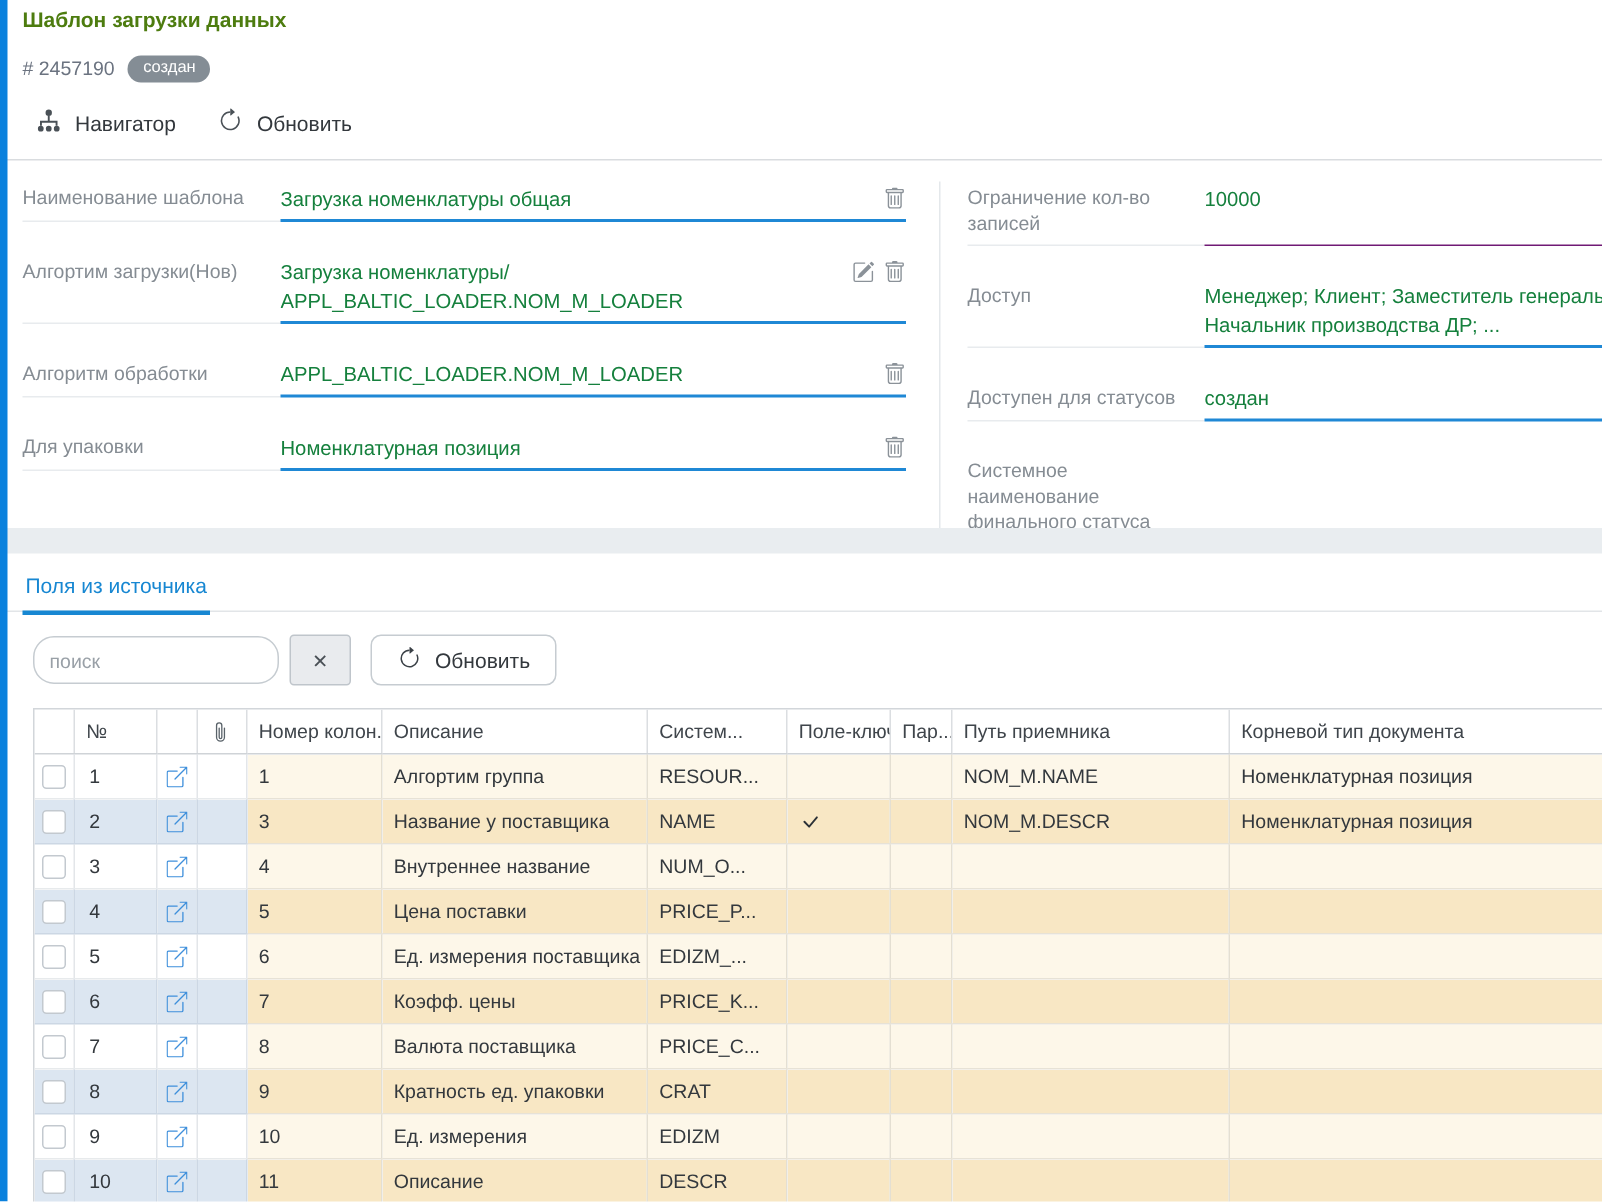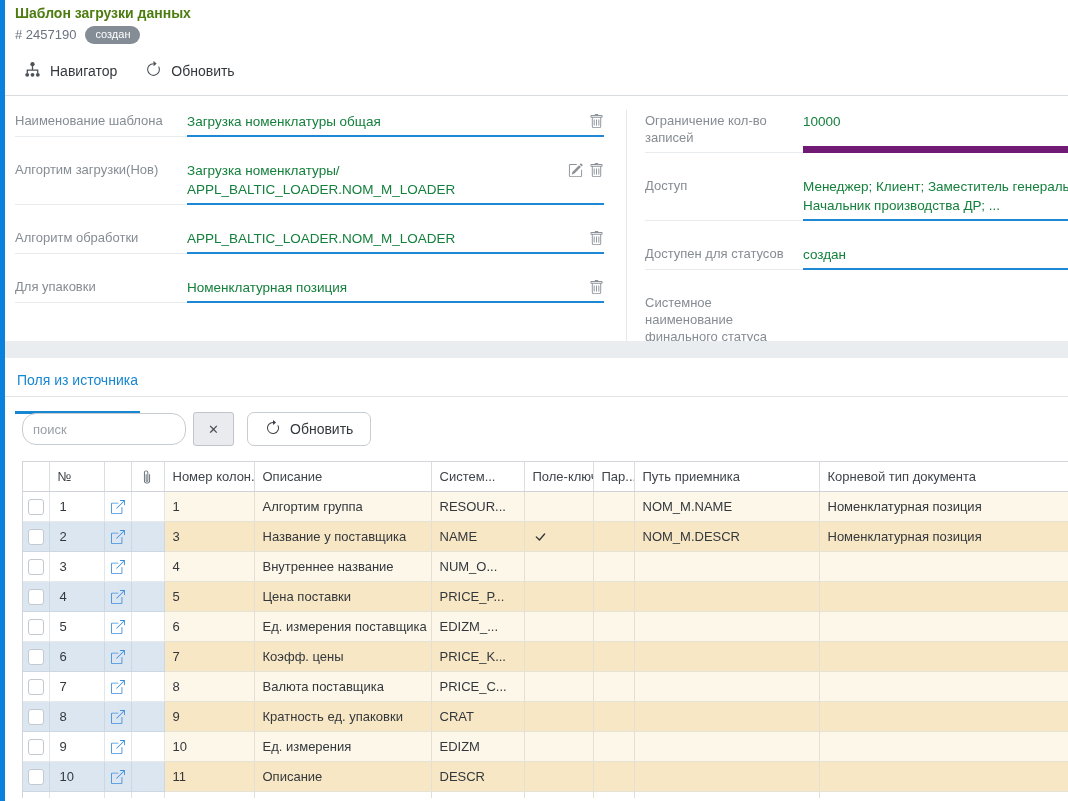--- a/index.html
+++ b/index.html
@@ -6,51 +6,51 @@
   body{
     width:1068px;height:801px;overflow:hidden;background:#fff;position:relative;
     font-family:"Liberation Sans","DejaVu Sans",sans-serif;color:#2f3439;
     -webkit-font-smoothing:antialiased;
   }
   .accent-bar{position:absolute;left:0;top:0;width:5px;height:801px;background:#0a81dd;z-index:5}
 
   
   .page-header{padding:5px 0 0 15px}
   .title{font-size:14px;font-weight:bold;color:#4d7c0f;line-height:17px}
-  .meta{margin-top:3px;display:flex;align-items:center;gap:9px;height:19px}
+  .meta{margin-top:14px;display:flex;align-items:center;gap:9px;height:19px}
   .doc-id{font-size:13px;color:#6b7380}
   .badge{background:#848d95;color:#fff;font-size:11px;line-height:11px;padding:3px 10px 4px;border-radius:10px}
 
   
   .toolbar{height:48px;display:flex;gap:28px;padding-left:24px;border-bottom:1px solid #d9dcdf;margin-top:3px}
   .tbtn{display:flex;align-items:center;gap:9px;font-size:14px;color:#33383d;background:none;border:none;padding:0;cursor:pointer;font-family:inherit}
   .tbtn svg{width:17px;height:17px;fill:#4a5157}
 
   
   .form-section{display:grid;grid-template-columns:612px 1fr;padding:14px 0 0 15px;height:245px;box-sizing:border-box}
   .form-col{min-width:0}
   .form-col.left{border-right:1px solid #e4e8eb;padding-right:22px}
   .form-col.right{padding-left:18px;overflow:hidden}
   .field{display:grid;margin-bottom:22px}
   .form-col.left .field{grid-template-columns:172px 1fr}
   .form-col.right .field{grid-template-columns:158px 1fr}
   .f-label{font-size:13px;color:#858c93;border-bottom:1px solid #e8ebee;padding:2px 8px 6px 0;line-height:17px}
   .f-valwrap{display:flex;align-items:flex-start;border-bottom:2px solid #1f88d5;padding:2px 0 4px;gap:6px;min-width:0}
-  .f-valwrap.gray{border-bottom:7px solid #701a75;padding-bottom:5px}
+  .f-valwrap.gray{border-bottom:1px solid #701a75;padding-bottom:5px}
   .f-value{flex:1;font-size:13.5px;line-height:19px;white-space:pre;color:#15803d;overflow:hidden;min-height:19px}
   .f-icons{display:flex;gap:6px;padding-top:2px;flex:none}
   .f-icons .icb{background:none;border:none;padding:0;cursor:pointer;line-height:0}
   .f-icons svg{width:15px;height:15px;fill:#8b9299}
 
   
   .band{height:17px;background:#e9edf0}
 
   
   .tab-row{padding:13px 0 0 15px;border-bottom:1px solid #e2e5e8;height:25px;box-sizing:content-box}
-  .tab{display:inline-block;font-size:14px;color:#1787d2;padding:0 2px 23px;border-bottom:3px solid #1787d2;cursor:pointer}
+  .tab{display:inline-block;font-size:14px;color:#1787d2;padding:0 2px 9px;border-bottom:3px solid #1787d2;cursor:pointer}
 
   
   .filter-row{display:flex;align-items:center;padding:15px 0 0 22px;height:34px}
   .search-input{width:142px;height:30px;border:1px solid #c6ccd1;border-radius:14px;padding:0 10px;font-size:13px;color:#33383d;font-family:inherit;outline:none}
   .search-input::placeholder{color:#99a0a7}
   .clear-btn{width:41px;height:34px;background:#e9ebee;border:1px solid #bfc5cb;border-radius:3px;margin-left:7px;color:#4a5056;font-size:13px;cursor:pointer;line-height:1}
   .refresh-btn{display:flex;align-items:center;gap:9px;height:34px;padding:0 17px;background:#fff;border:1px solid #c6ccd1;border-radius:7px;font-size:14px;color:#33383d;margin-left:13px;cursor:pointer;font-family:inherit}
   .refresh-btn svg{width:16px;height:16px;fill:#3b4147}
 
   

